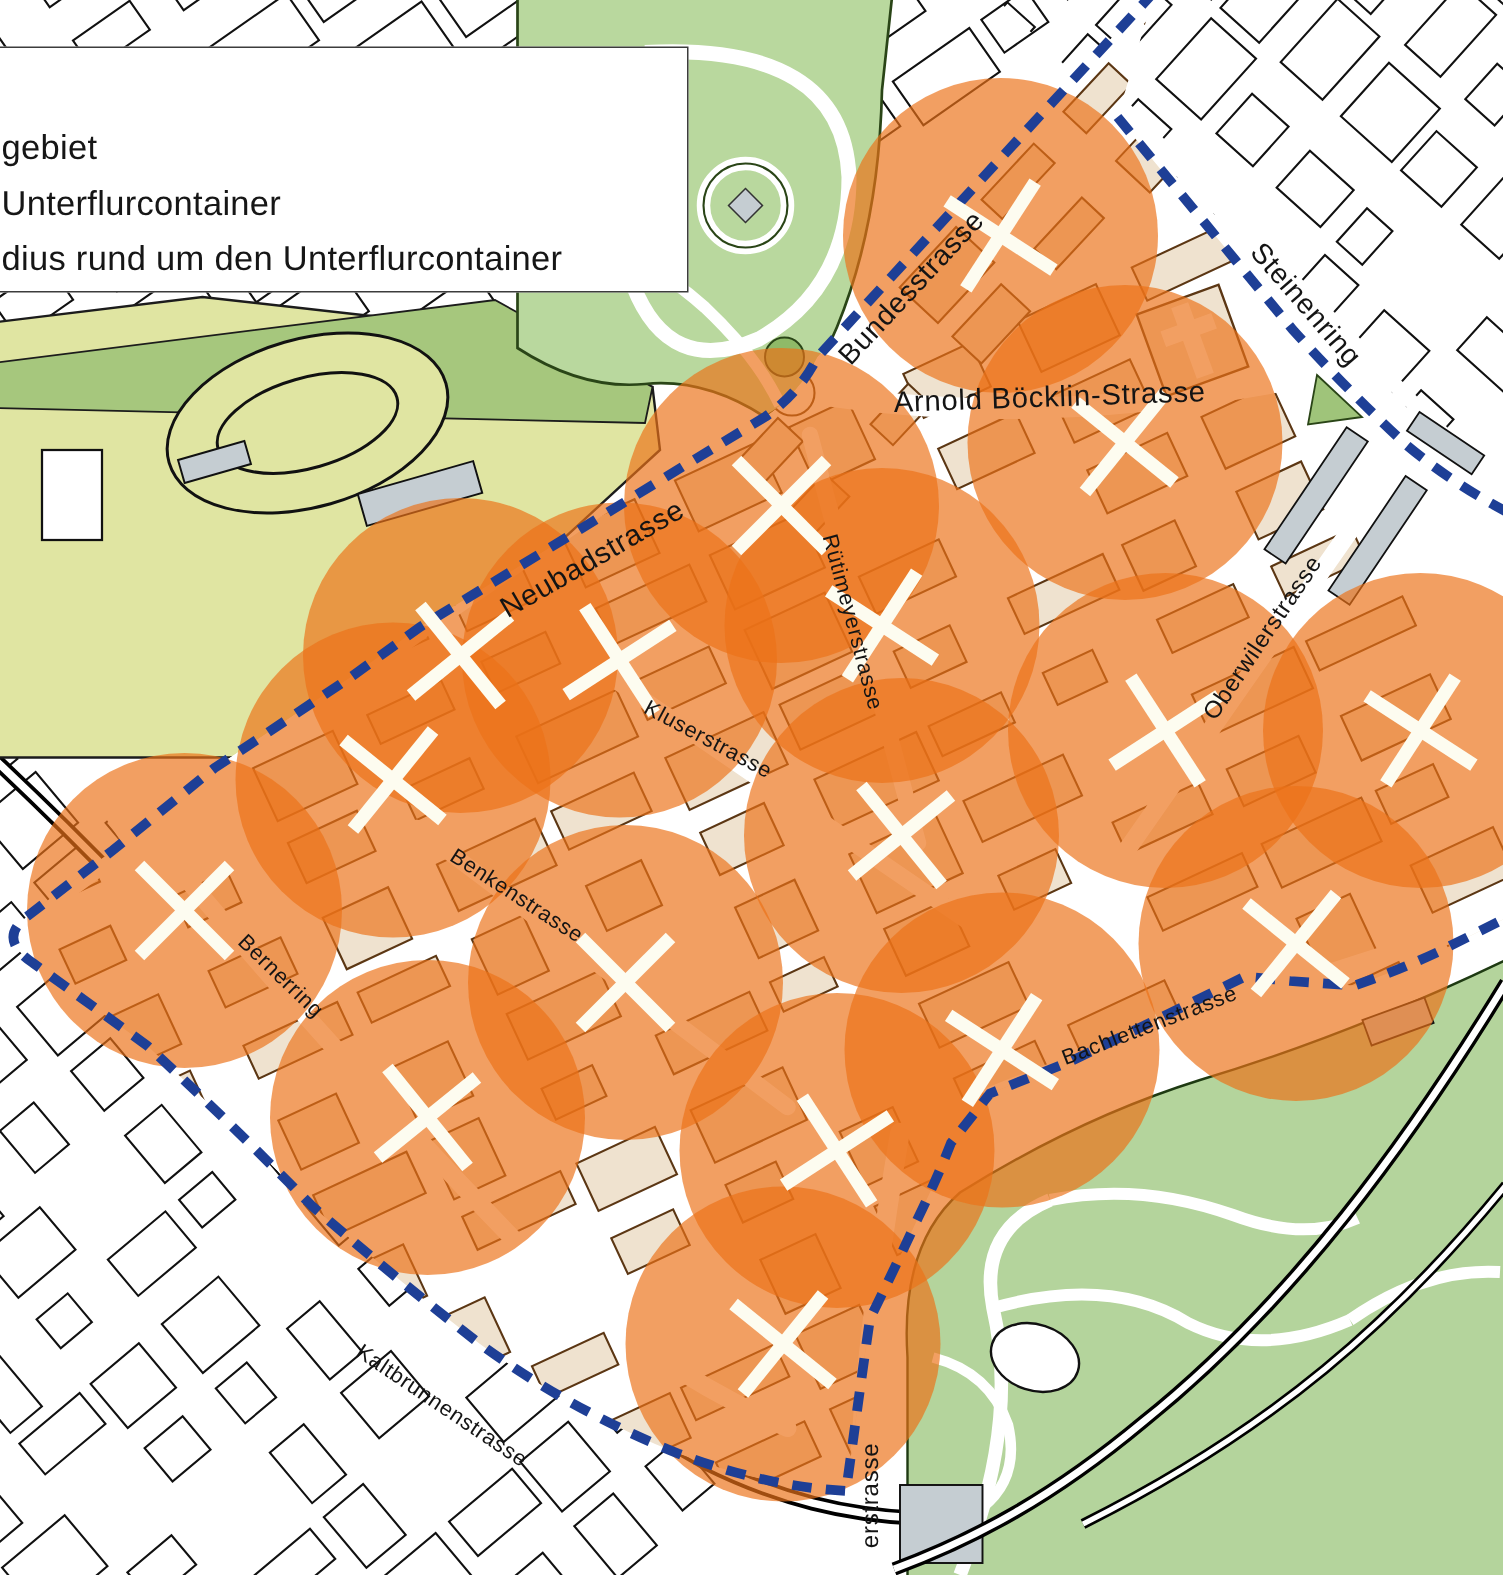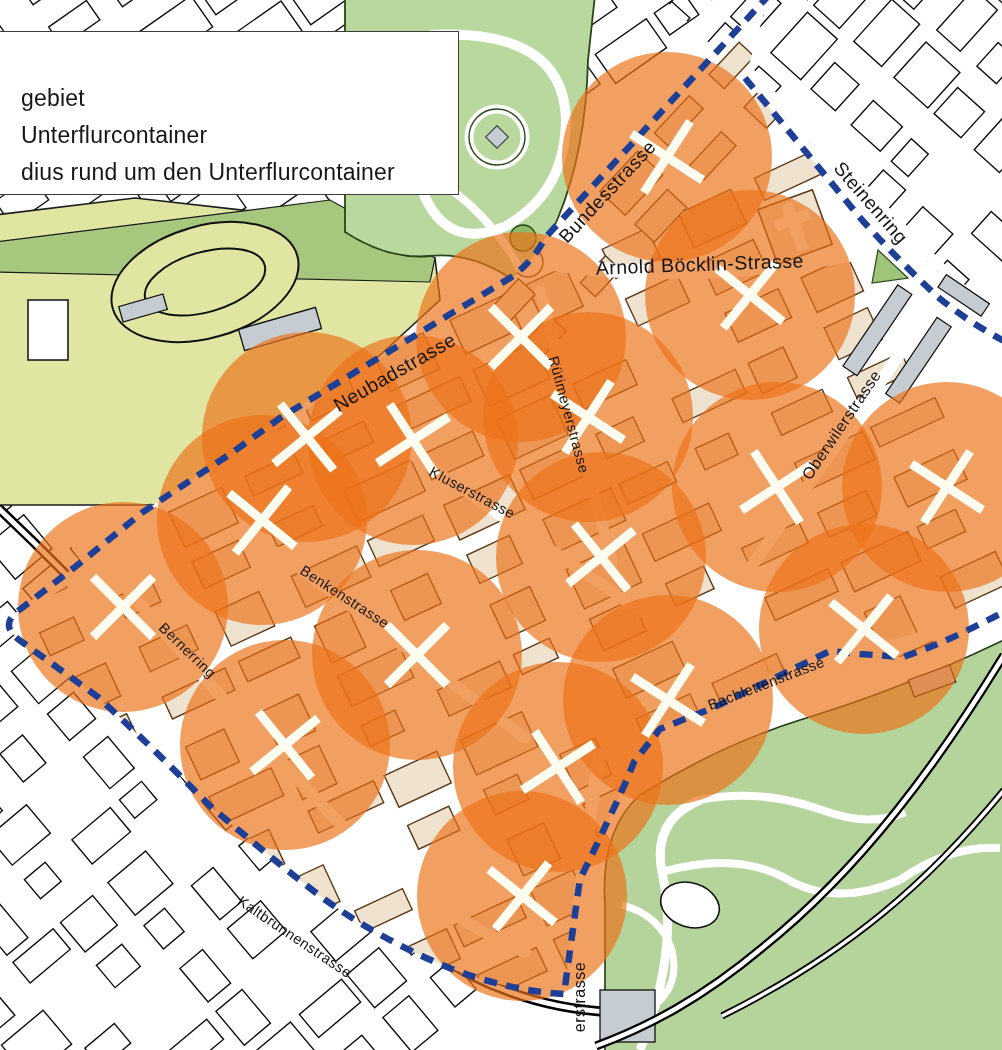--- a/index.html
+++ b/index.html
@@ -2,21 +2,21 @@
 <html><head>
 <meta charset="utf-8">
 <style>
   html,body{margin:0;padding:0;background:#fff;}
   #stage{position:relative;width:1002px;height:1050px;overflow:hidden;background:#fff;
          font-family:"Liberation Sans",sans-serif;}
   #mapsvg{position:absolute;left:0;top:0;}
   .legend{position:absolute;left:-32px;top:31px;width:489px;height:162px;background:#fff;
           border:1.6px solid #3c3c3c;z-index:20;}
   .legend-row{position:absolute;left:32px;font-size:23px;color:#161616;white-space:nowrap;
-              letter-spacing:0.2px;padding-left:20px;}
+              letter-spacing:0.2px;}
   .legend-row.r0{top:53px;}
   .legend-row.r1{top:90px;}
   .legend-row.r2{top:127px;}
 </style>
 </head>
 <body>
 
 <div id="stage">
   <svg id="mapsvg" width="1002" height="1050" viewBox="0 0 1002 1050">
       <defs>

